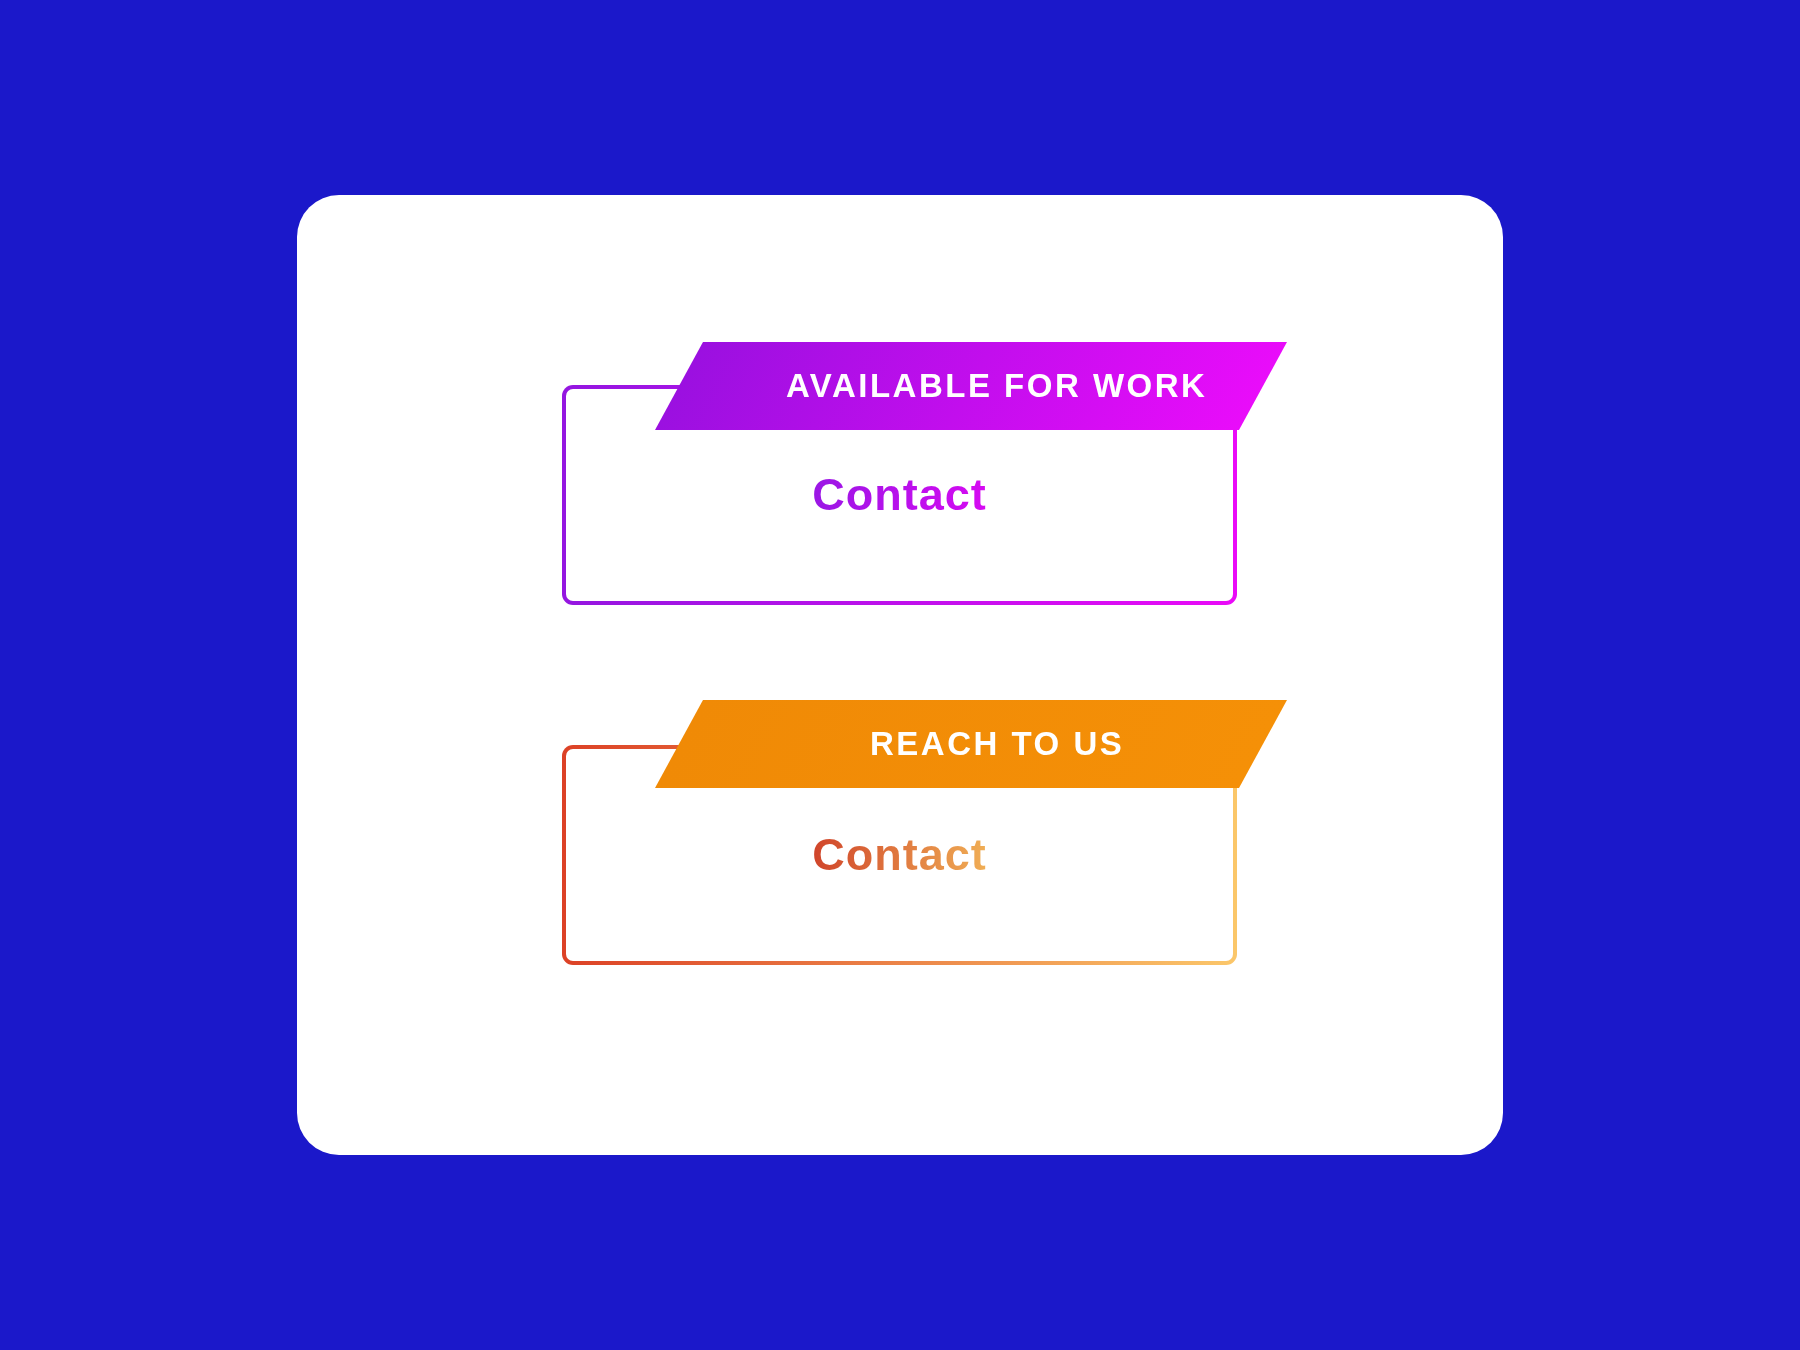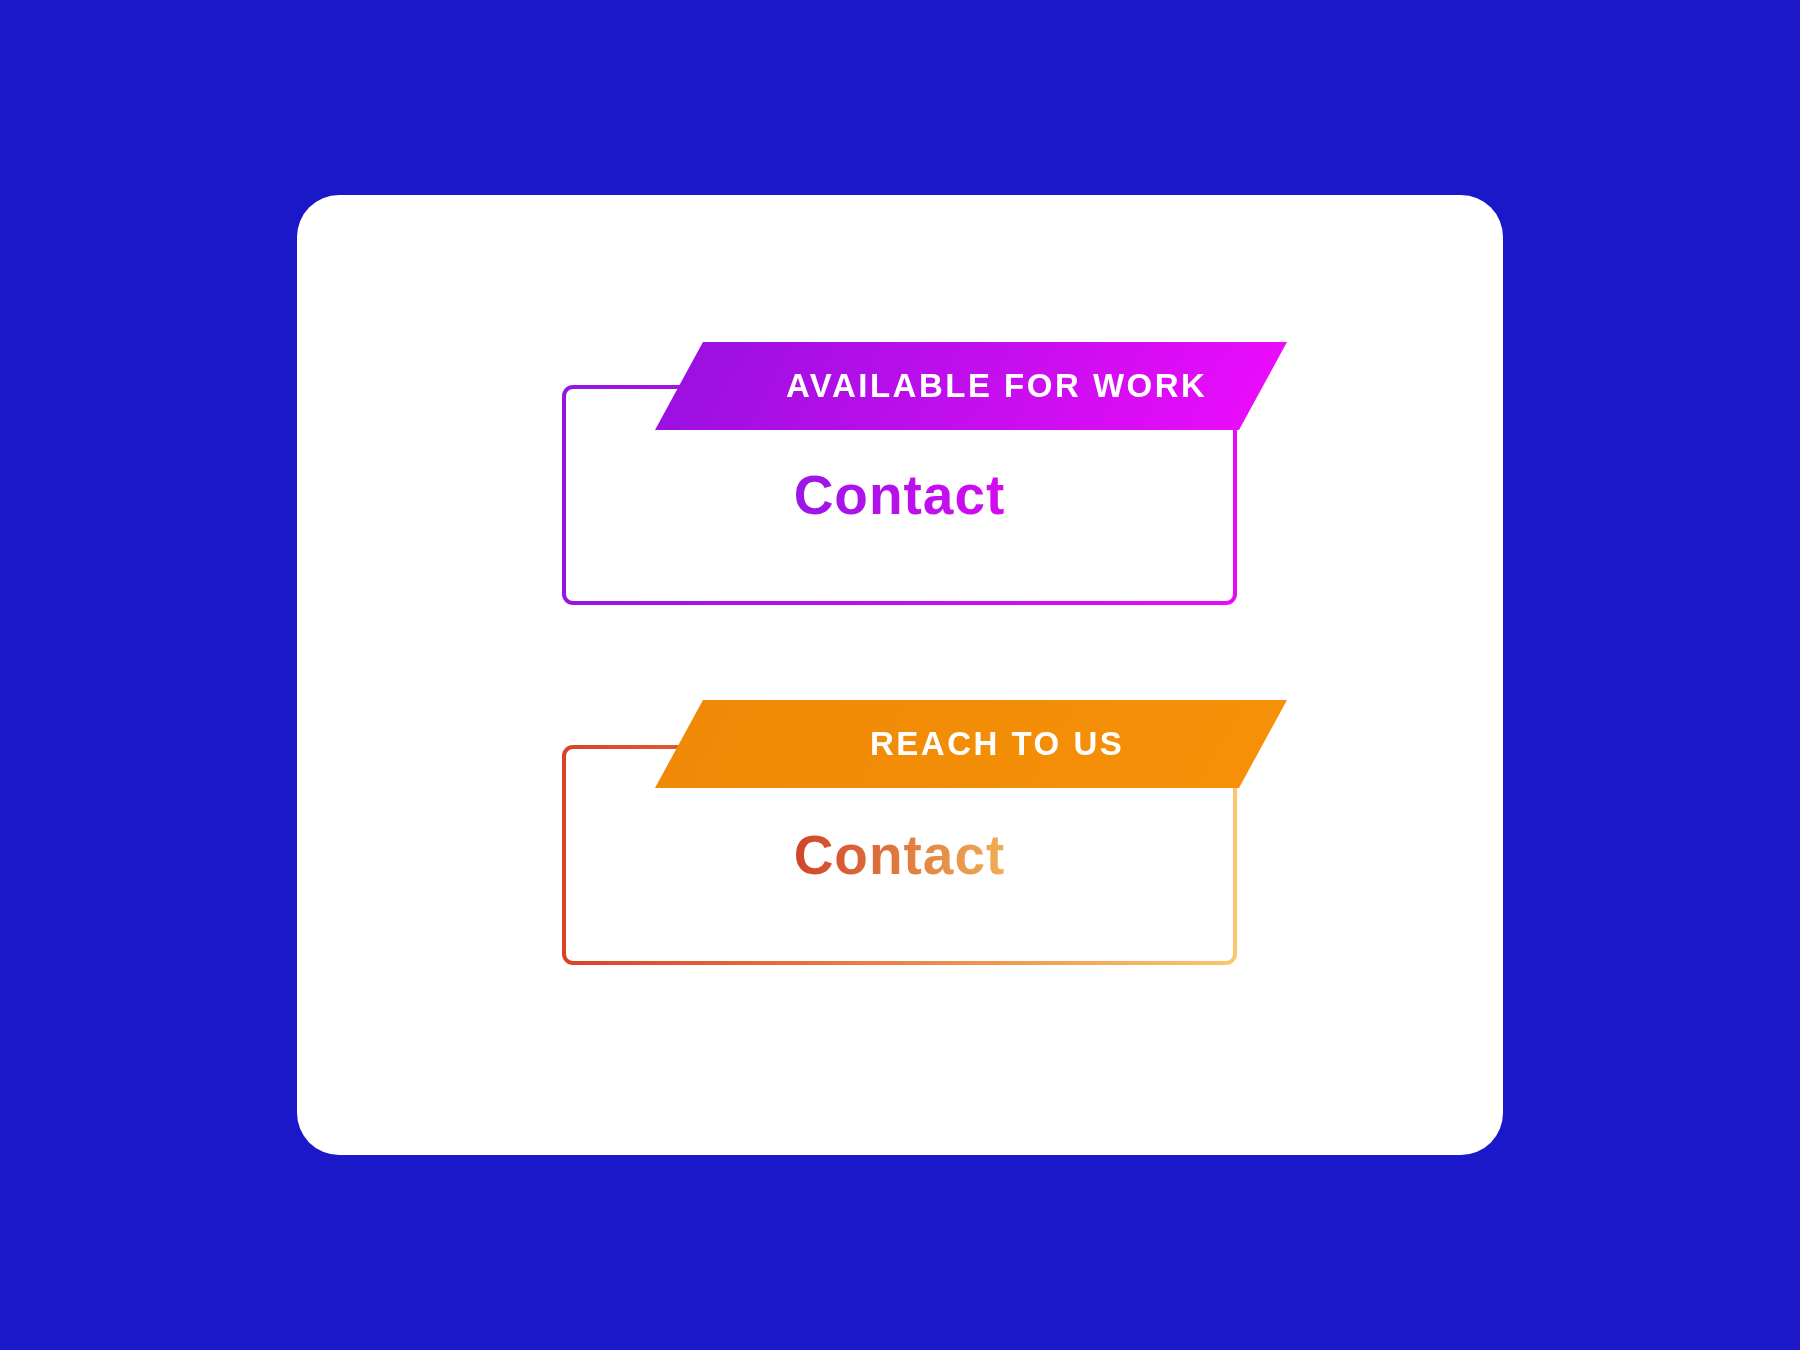--- a/index.html
+++ b/index.html
@@ -64,21 +64,21 @@
   .box-inner {
     width: 100%;
     height: 100%;
     background: #ffffff;
     border-radius: 7px;
     display: flex;
     align-items: center;
     justify-content: center;
   }
   .contact-label {
-    font-size: 55px;
+    font-size: 45px;
     font-weight: 700;
     letter-spacing: 1px;
     -webkit-background-clip: text;
     background-clip: text;
     color: transparent;
     -webkit-text-fill-color: transparent;
     white-space: nowrap;
   }
 </style>
 </head>

